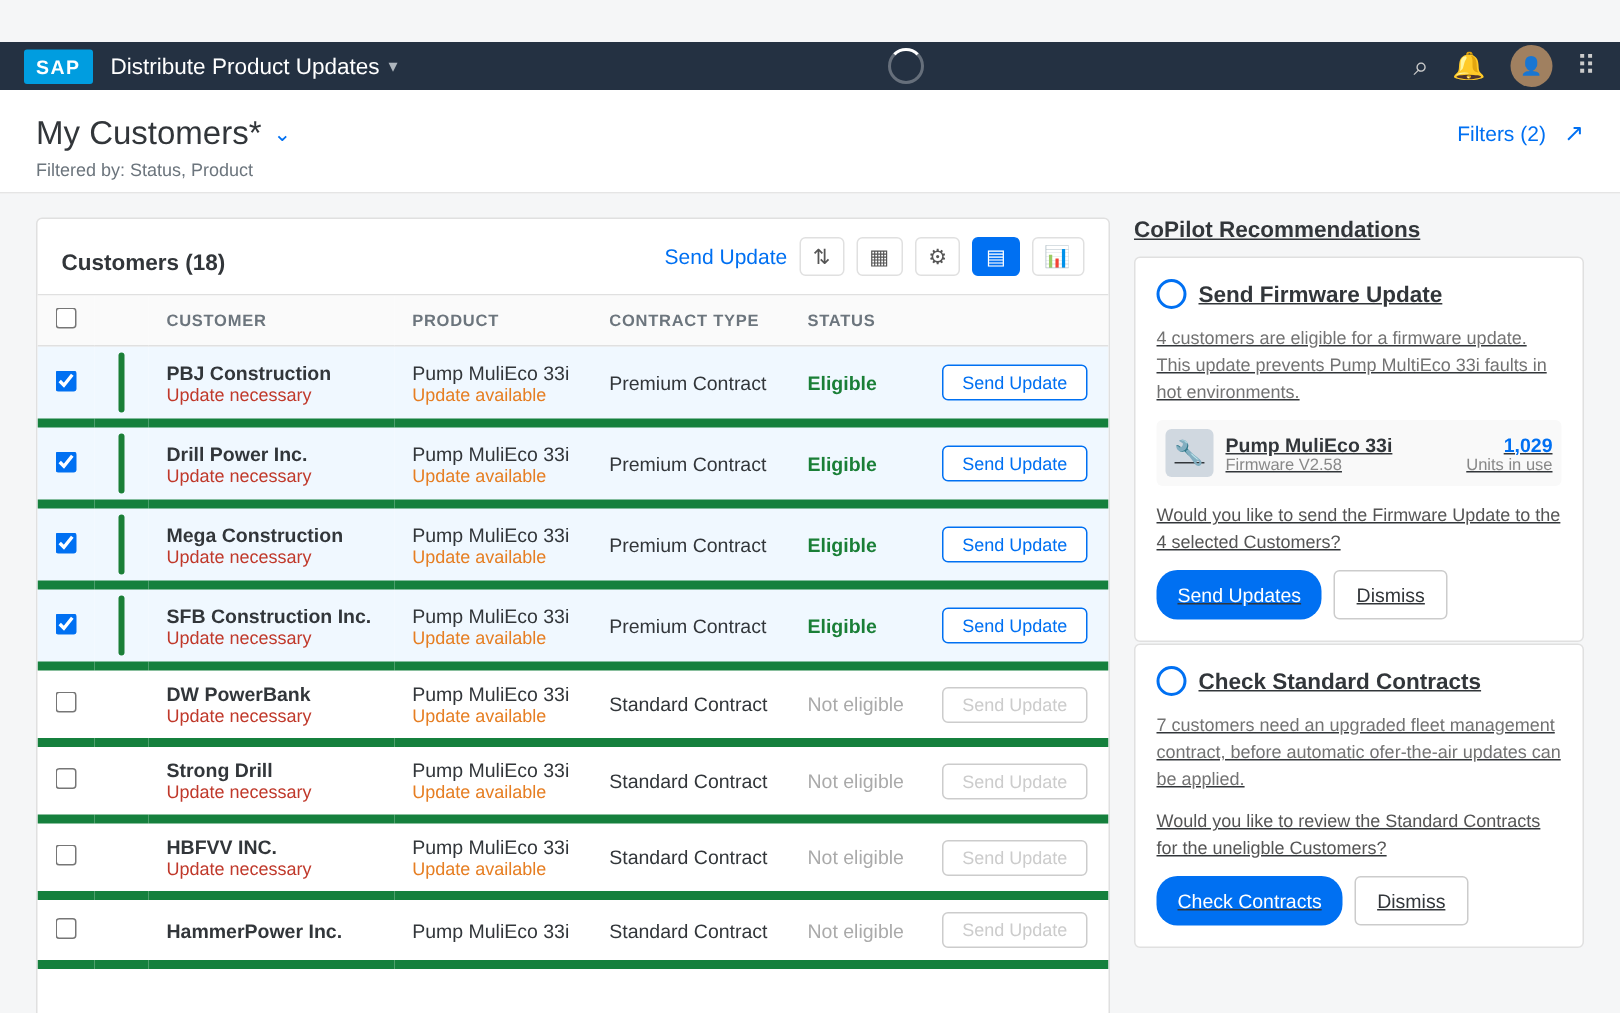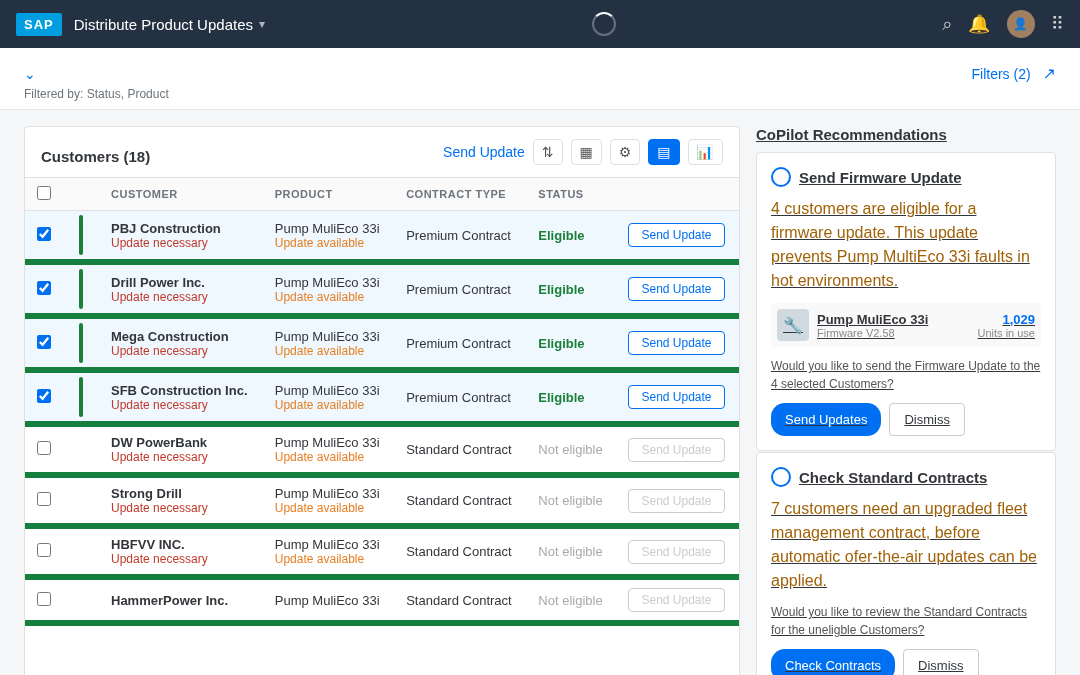--- a/index.html
+++ b/index.html
@@ -1,25 +1,26 @@
 <!DOCTYPE html>
 <html><head>
   <meta charset="utf-8">
   <style>
     * { box-sizing: border-box; margin: 0; padding: 0; }
     body { font-family: '72', Arial, sans-serif; background: #f5f6f7; color: #32363a; font-size: 14px; }
 
     
     .top-nav {
       background: #243142;
-      height: 48px;
+      height: 32px;
       display: flex;
       align-items: center;
       padding: 0 16px;
       gap: 12px;
+      margin-top: 28px;
     }
     .sap-logo {
       background: #009de0;
       color: #fff;
       font-weight: bold;
       font-size: 13px;
       padding: 4px 8px;
       border-radius: 2px;
       letter-spacing: 1px;
     }
@@ -192,21 +193,21 @@
       gap: 8px;
       margin-bottom: 10px;
     }
     .rec-icon {
       width: 20px; height: 20px;
       border: 2px solid #0070f2;
       border-radius: 50%;
       flex-shrink: 0;
     }
     .rec-title { font-size: 15px; font-weight: 600; }
-    .rec-desc { font-size: 16px; color: #a16207; line-height: 1.5; margin-bottom: 10px; }
+    .rec-desc { font-size: 12px; color: #737373; line-height: 1.5; margin-bottom: 10px; }
     .product-row {
       display: flex;
       align-items: center;
       gap: 8px;
       margin-bottom: 10px;
       padding: 6px;
       background: #f9f9f9;
       border-radius: 4px;
     }
     .product-thumb {
@@ -262,20 +263,21 @@
     <span class="nav-icon">⌕</span>
     <span class="nav-icon">🔔</span>
     <div class="avatar">👤</div>
     <span class="grid-icon">⠿</span>
   </div>
 </nav>
 
 <div class="page-header">
   <div class="page-title-row">
     <div class="page-title">
+      <span>My Customers*</span>
       <span class="chevron">⌄</span>
     </div>
     <div class="header-actions">
       <a class="filter-link">Filters (2)</a>
       <span class="export-icon">↗</span>
     </div>
   </div>
   <div class="filter-sub">Filtered by: Status, Product</div>
 </div>
 

